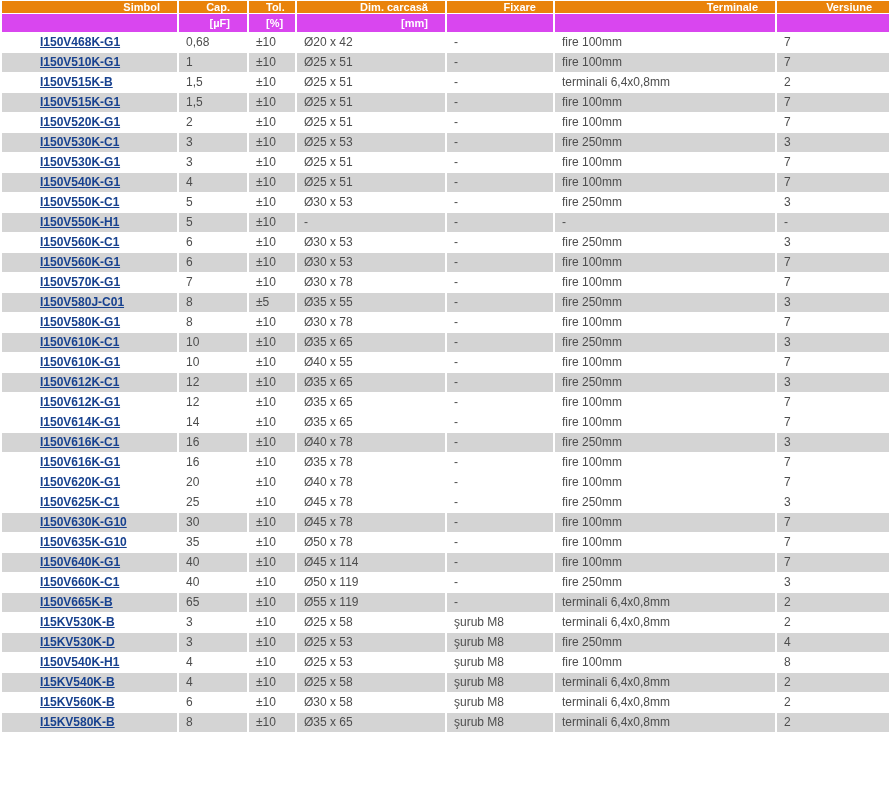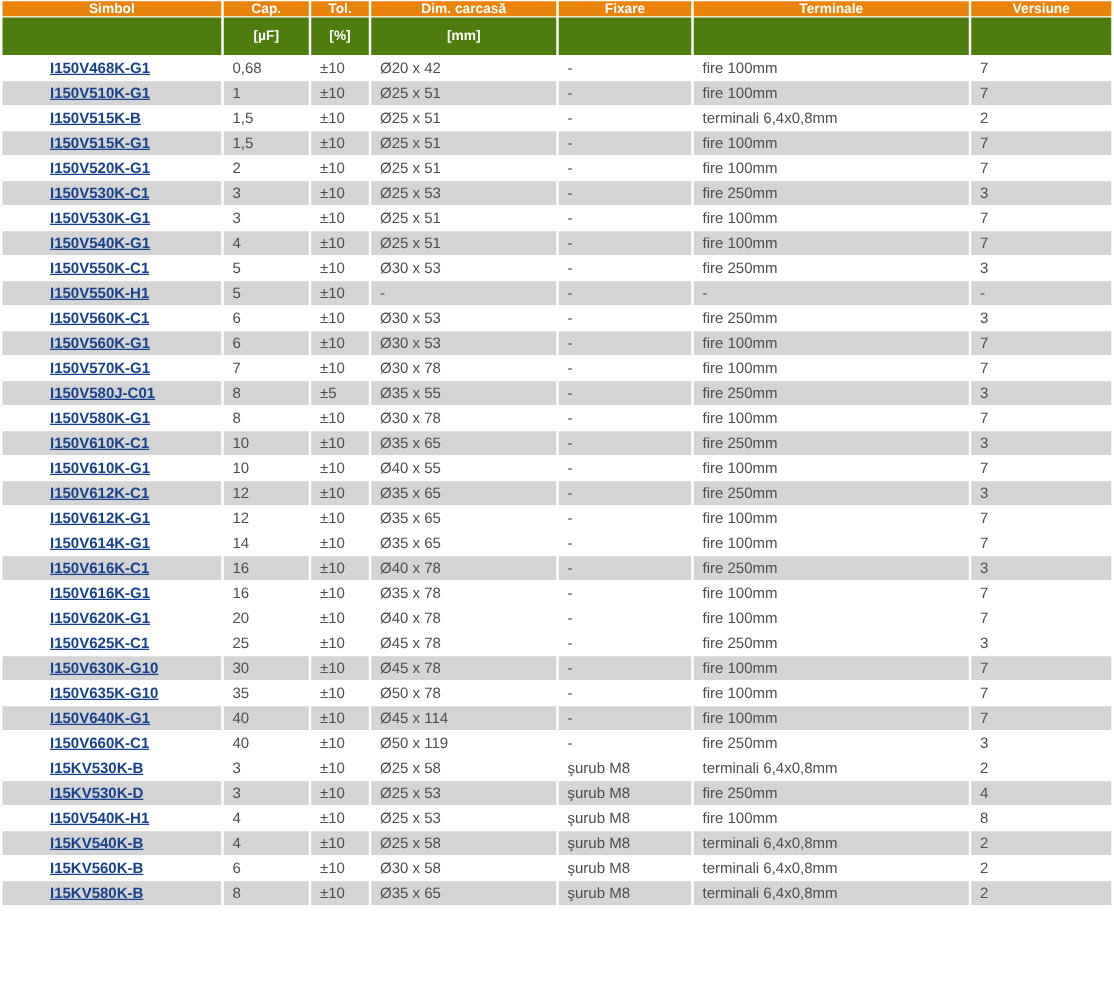--- a/index.html
+++ b/index.html
@@ -1,24 +1,24 @@
 <!DOCTYPE html>
 <html><head>
 <meta charset="utf-8">
 <style>
   html,body { margin:0; padding:0; background:#ffffff; font-family:"Liberation Sans",sans-serif; }
   .wrap { width:891px; }
   table.catalog { border-collapse:separate; border-spacing:2px 1px; width:891px; table-layout:fixed; }
   table.catalog th {
     background:#E9830B; color:#ffffff; font-size:11px; font-weight:bold;
-    text-align:center; padding:0 4px; height:12px; line-height:12px;
+    text-align:right; padding:0 17px; height:12px; line-height:12px;
     white-space:nowrap; overflow:hidden;
   }
   table.catalog tr.units th {
-    background:#4d7c0f; height:30px; line-height:15px; font-size:11px;
+    background:#d946ef; height:18px; line-height:15px; font-size:11px;
   }
   table.catalog td {
     font-size:12px; color:#4d4d4d; padding:1px 4px 1px 7px; height:17px; line-height:17px;
     text-align:left; vertical-align:middle; white-space:nowrap; overflow:hidden;
     background:#ffffff;
   }
   table.catalog tr.alt td { background:#d4d4d4; }
   a.part { color:#17418F; font-weight:bold; text-decoration:underline; font-size:12px;margin-left:31px; }
 </style>
 </head>
@@ -301,20 +301,29 @@
         </tr>
         <tr>
           <td><a class="part" href="#">I150V660K-C1</a></td>
           <td>40</td>
           <td>±10</td>
           <td>Ø50 x 119</td>
           <td>-</td>
           <td>fire 250mm</td>
           <td>3</td>
         </tr>
+        <tr class="alt">
+          <td><a class="part" href="#">I150V665K-B</a></td>
+          <td>65</td>
+          <td>±10</td>
+          <td>Ø55 x 119</td>
+          <td>-</td>
+          <td>terminali 6,4x0,8mm</td>
+          <td>2</td>
+        </tr>
         <tr>
           <td><a class="part" href="#">I15KV530K-B</a></td>
           <td>3</td>
           <td>±10</td>
           <td>Ø25 x 58</td>
           <td>şurub M8</td>
           <td>terminali 6,4x0,8mm</td>
           <td>2</td>
         </tr>
         <tr class="alt">

